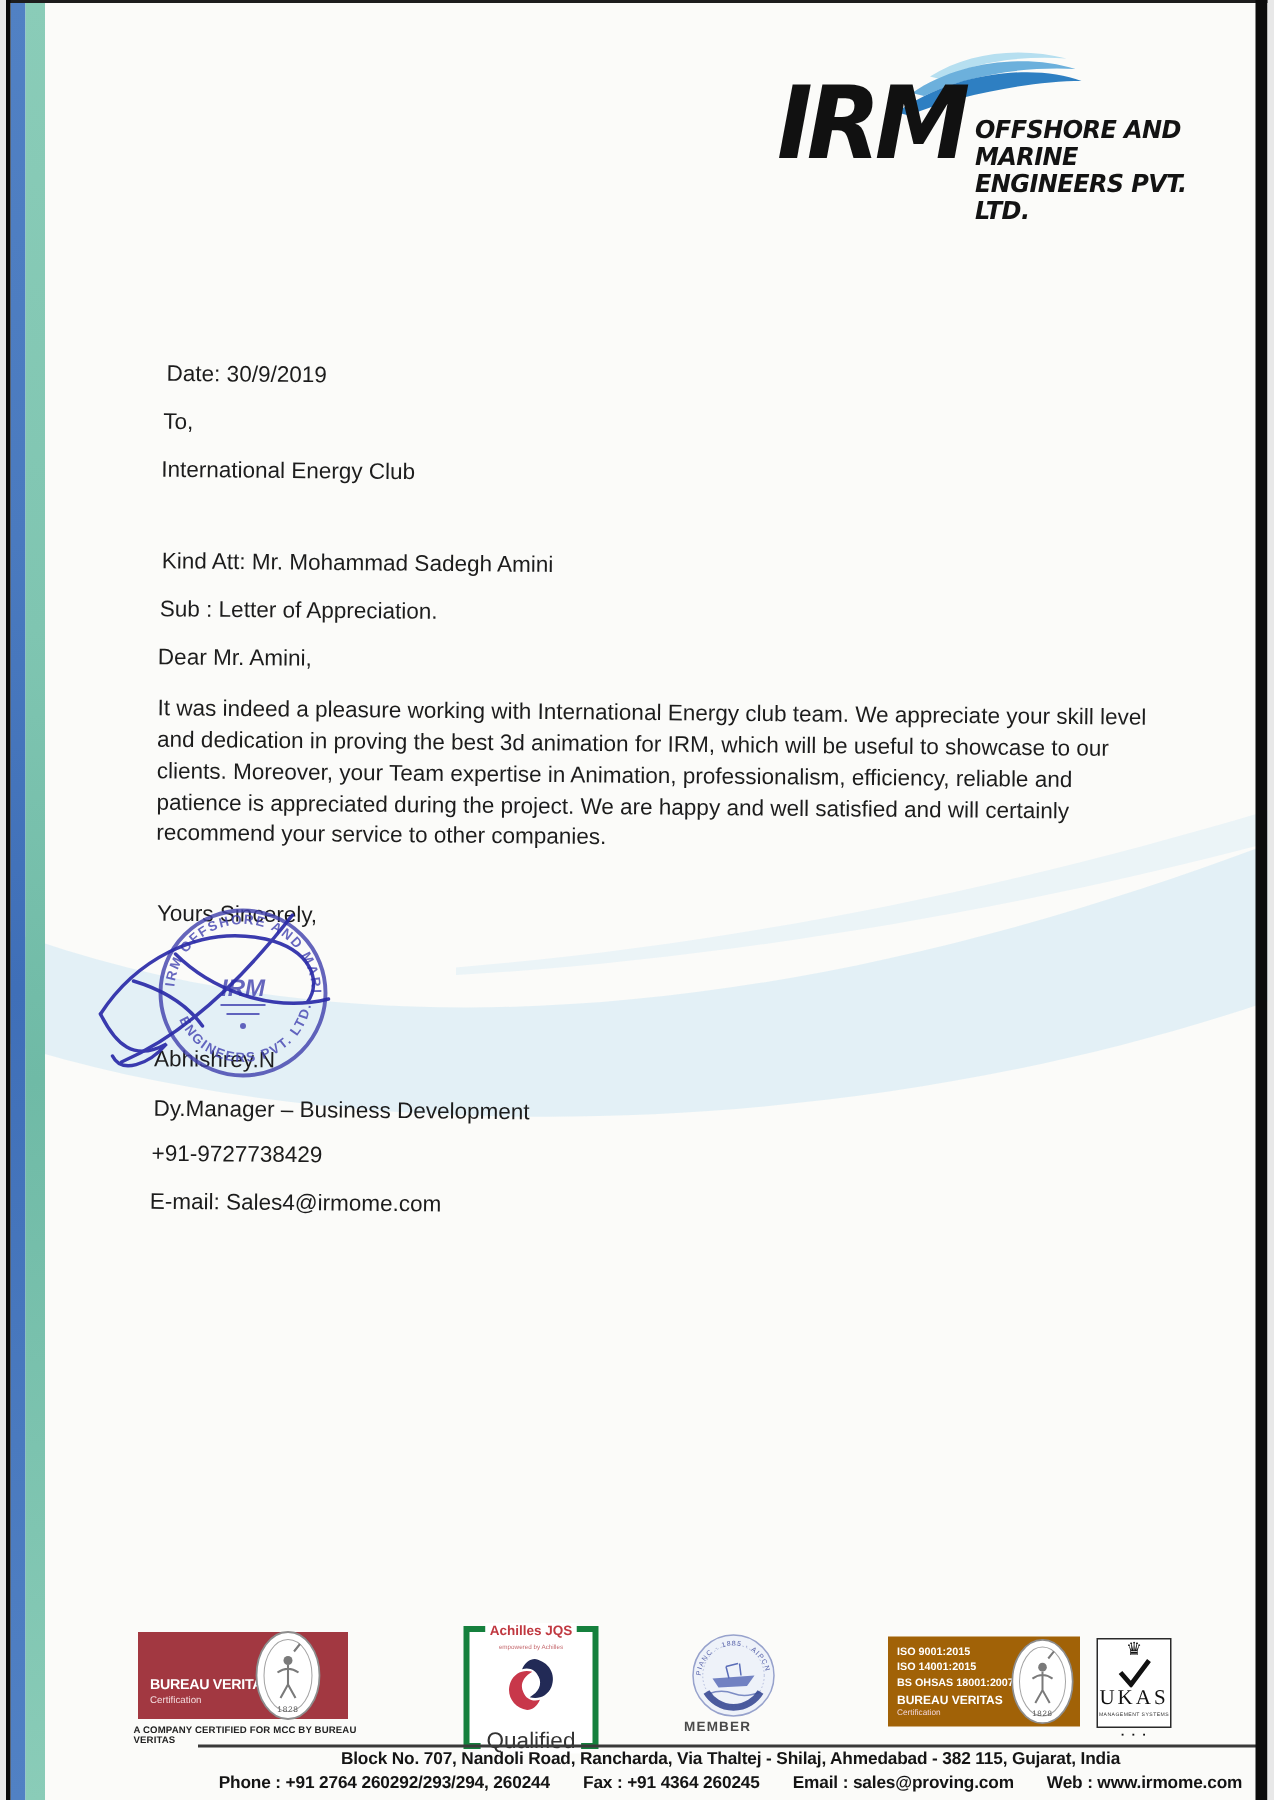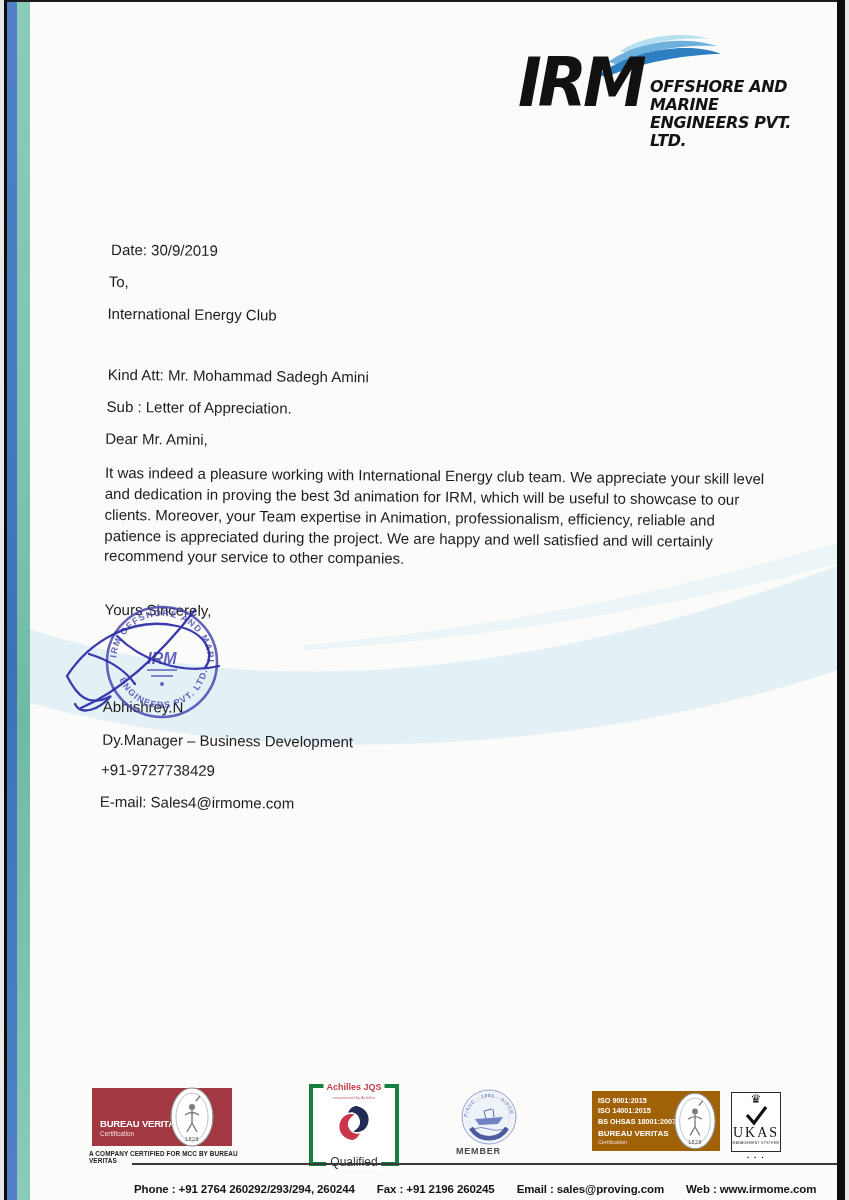--- a/index.html
+++ b/index.html
@@ -48,39 +48,39 @@
   .bv-name{position:absolute;left:8px;top:30px;color:#fff;font-weight:bold;font-size:9.5px;letter-spacing:-0.2px;}
   .bv-cert{position:absolute;left:8px;top:42px;color:#f2d9dc;font-size:6.5px;}
   .bv-oval{position:absolute;left:76px;top:-3px;width:48px;height:64px;}
   .bv-caption{left:85px;top:1150px;width:152px;font-size:6.4px;font-weight:bold;color:#222;letter-spacing:.1px;}
   .ach-box{left:305px;top:1084px;width:82px;height:74px;border:4px solid #15803d;background:#fff;}
   .ach-title{position:absolute;left:50%;top:-6px;transform:translateX(-50%);background:#fff;padding:0 3px;
         color:#c03840;font-weight:bold;font-size:9px;white-space:nowrap;}
   .ach-sub{position:absolute;left:50%;top:7px;transform:translateX(-50%);color:#c56a6f;font-size:4.2px;white-space:nowrap;}
   .ach-mark{position:absolute;left:50%;top:15px;transform:translateX(-50%);width:34px;height:40px;}
   .ach-q{position:absolute;left:50%;bottom:-7px;transform:translateX(-50%);background:#fff;padding:0 4px;
-        color:#333;font-size:12px;white-space:nowrap;}
+        color:#333;font-size:15px;white-space:nowrap;}
   .pianc{left:456px;top:1088px;width:58px;height:58px;}
   .pianc-member{left:452px;top:1146px;width:66px;text-align:left;font-size:9px;font-weight:bold;
         color:#4a4a4a;letter-spacing:.8px;}
   .iso-box{left:588px;top:1091px;width:128px;height:60px;background:#a16207;}
   .iso-lines{position:absolute;left:6px;top:5px;color:#fff;font-weight:bold;font-size:7.2px;line-height:1.45;}
   .iso-name{position:absolute;left:6px;top:38px;color:#fff;font-weight:bold;font-size:8px;}
   .iso-cert{position:absolute;left:6px;top:48px;color:#f0d5d8;font-size:5.5px;}
   .iso-oval{position:absolute;left:80px;top:-2px;width:46px;height:64px;}
   .ukas-box{left:727px;top:1092px;width:48px;height:58px;background:#fff;border:1.5px solid #2a2a2a;text-align:center;}
   .ukas-crown{font-size:12px;line-height:13px;color:#111;}
   .ukas-check{width:26px;height:20px;display:block;margin:-1px auto 0;}
   .ukas-name{font-family:"Liberation Serif",serif;font-size:14px;letter-spacing:2px;color:#111;}
   .ukas-sub{font-size:3.4px;color:#333;letter-spacing:.3px;}
   .ukas-dots{left:727px;top:1154px;width:51px;text-align:center;font-size:5px;color:#111;letter-spacing:2px;}
   .foot-rule{left:128px;top:1163px;width:708px;height:2px;background:#3a3a3a;}
   .addr{left:130px;top:1167px;width:706px;text-align:center;font-size:11.5px;font-weight:bold;color:#141414;
         letter-spacing:-0.1px;}
-  .addr2{top:1183px;display:flex;justify-content:flex-start;gap:22px;white-space:nowrap;}
+  .addr2{top:1183px;display:flex;justify-content:center;gap:22px;white-space:nowrap;}
   svg text{font-family:"Liberation Sans",sans-serif;}
 </style>
 </head>
 <body>
 
 <div class="page">
 
   <div class="edge-top"></div>
   <div class="edge-left"></div>
   <div class="stripe-blue"></div>
@@ -204,20 +204,21 @@
     <div class="ukas-crown">♛</div>
     <svg class="ukas-check" viewBox="0 0 26 20">
       <path d="M4,10 L11,18 L23,2" fill="none" stroke="#111" stroke-width="3.2"></path>
     </svg>
     <div class="ukas-name">UKAS</div>
     <div class="ukas-sub">MANAGEMENT SYSTEMS</div>
   </div>
   <div class="fz ukas-dots">▪ ▪ ▪</div>
 
   <div class="fz foot-rule"></div>
+  <div class="fz addr">Block No. 707, Nandoli Road, Rancharda, Via Thaltej - Shilaj, Ahmedabad - 382 115, Gujarat, India</div>
   <div class="fz addr addr2">
     <span>Phone : +91 2764 260292/293/294, 260244</span>
-    <span>Fax : +91 2196 260245</span>
+    <span>Fax : +91 4364 260245</span>
     <span>Email : sales@proving.com</span>
     <span>Web : www.irmome.com</span>
   </div>
 
 </div>
 
 </body></html>

